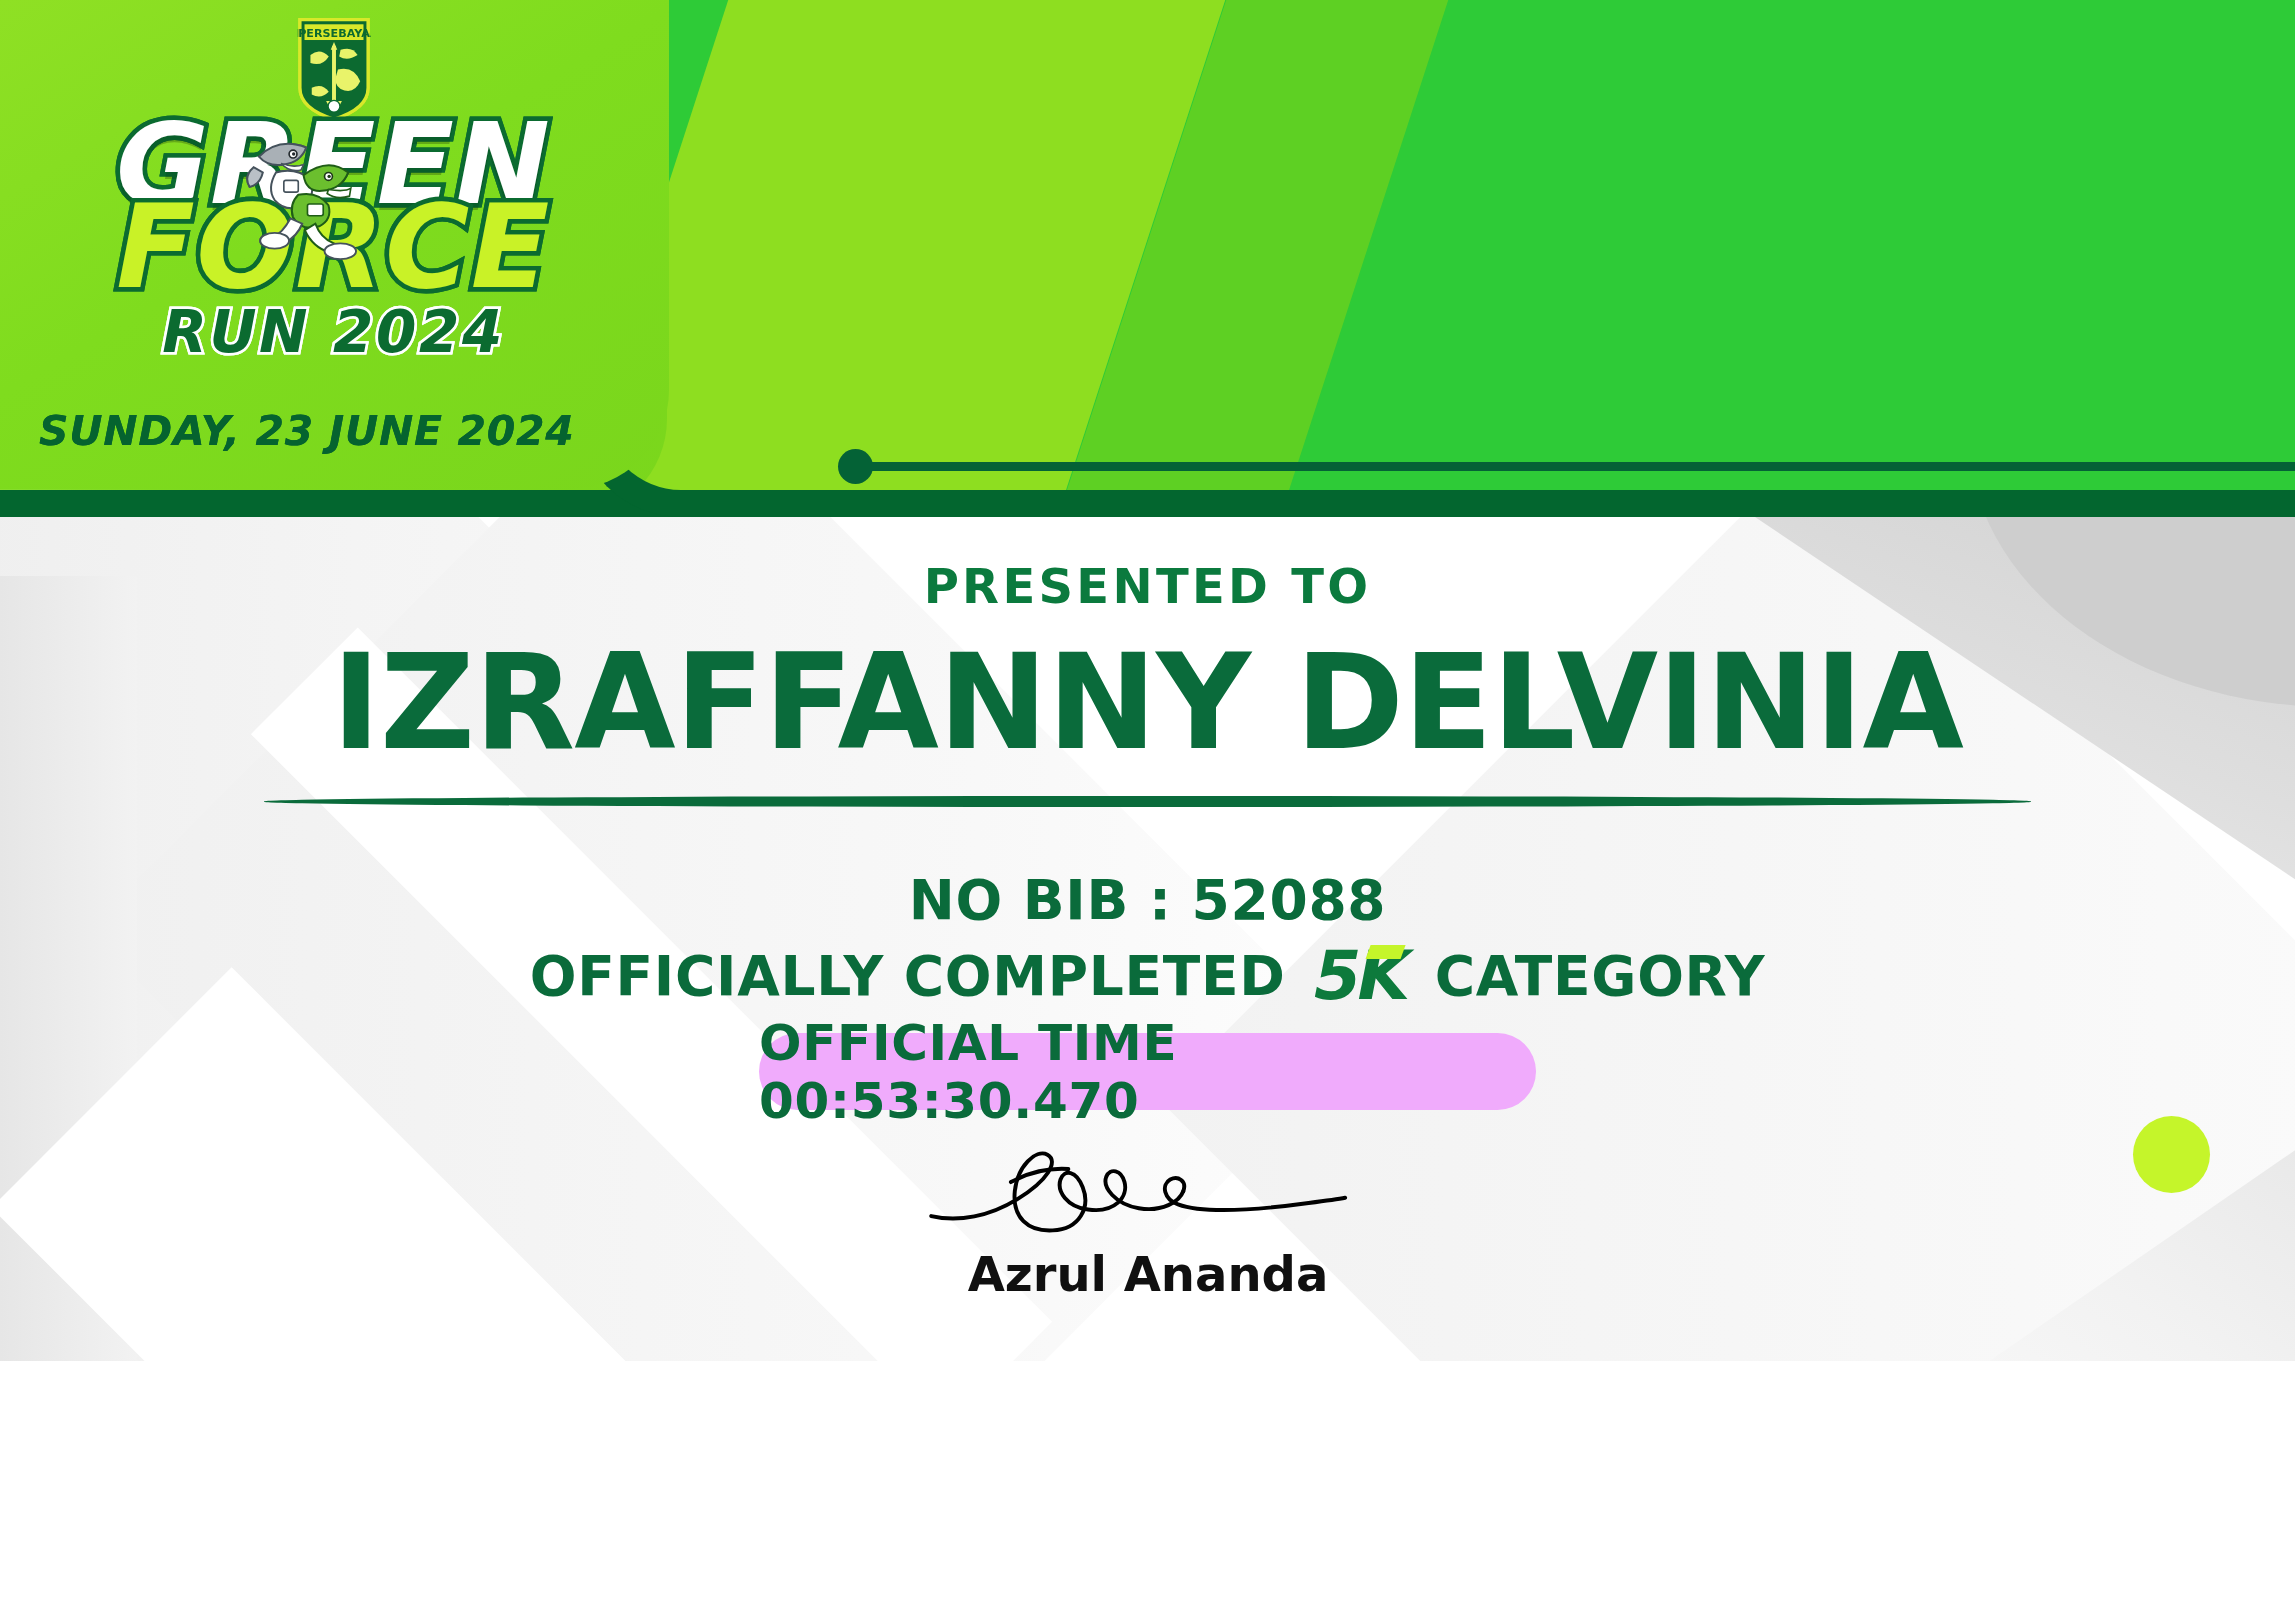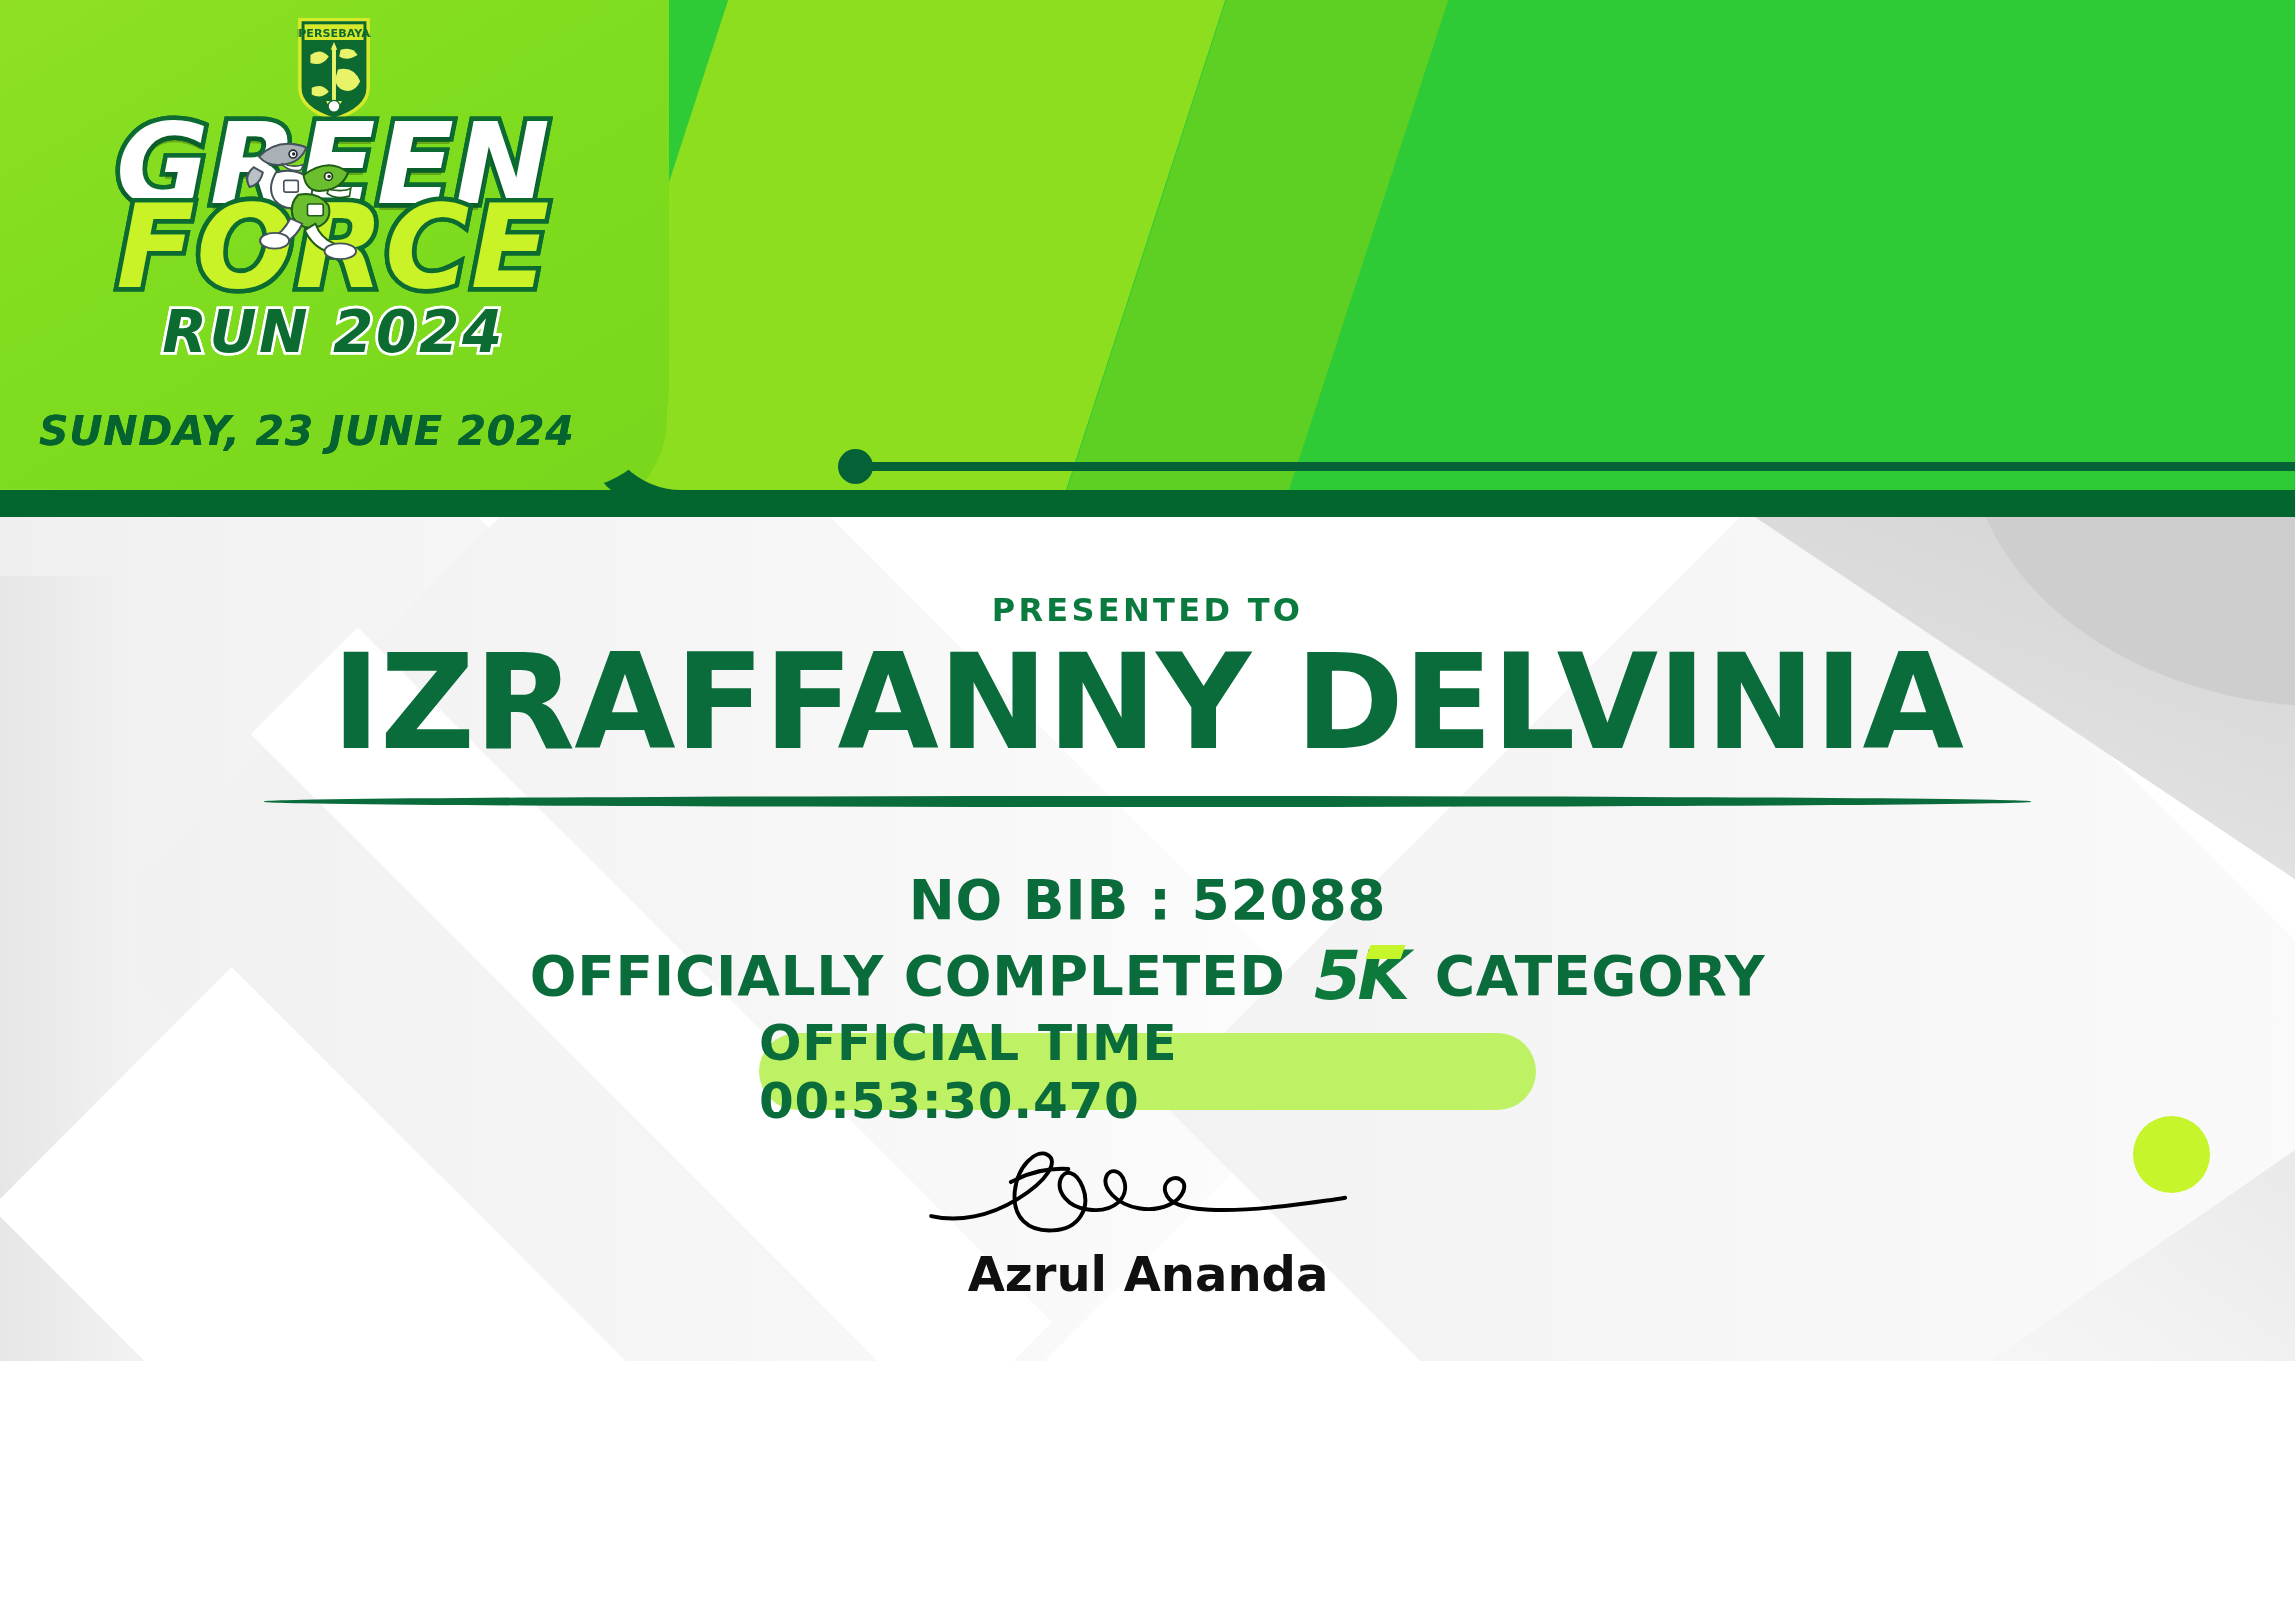--- a/index.html
+++ b/index.html
@@ -177,21 +177,21 @@
     position:absolute; left:0; top:3.9px; width:35px; height:35px;
     border-radius:50%; background:#046236;
   }
   .rule-line {
     position:absolute; left:30px; top:17px; width:1428px; height:9.2px; background:#046236;
   }
 
   .presented-to {
     position:absolute; left:0; top:41px; width:2295px; text-align:center;
     font-family:"DejaVu Sans", sans-serif;
-    font-size:32px; font-weight:900; color:#0b7a3e; letter-spacing:3.3px;margin-top:33px;
+    font-size:48px; font-weight:900; color:#0b7a3e; letter-spacing:3.3px;
   }
   .recipient-name {
     position:absolute; left:0; top:109px; width:2295px; text-align:center;
     font-family:"DejaVu Sans", sans-serif;
     font-size:131px; font-weight:900; color:#0a6b3b; letter-spacing:-0.7px;
     white-space:nowrap;
   }
   .name-divider {
     position:absolute; left:264px; top:279px; width:1767px; height:10.5px;
     background:#0a6b3b;
@@ -217,21 +217,21 @@
     font-size:68px; font-weight:900; font-style:italic;
     color:#0d7a3c; letter-spacing:-3.9px; line-height:1;
   }
   .cat-badge .accent {
     position:absolute; left:63px; top:2.6px; width:35px; height:14.4px;
     background:#c5f52a; transform:skewX(-20deg);
   }
 
   .time-pill {
     position:absolute; left:759px; top:516px; width:777px; height:77px;
-    background:#bef264; border-radius:39px;
+    background:#f0abfc; border-radius:39px;
     display:flex; align-items:center; justify-content:center;
   }
   .time-pill span {
     font-family:"DejaVu Sans", sans-serif;
     font-size:50px; font-weight:900; color:#0a6b3b; letter-spacing:0.7px;
   }
 
   
   .sign-block { position:absolute; left:821px; top:622px; width:654px; text-align:center; }
   .sign-svg { display:block; margin:0 auto; }

